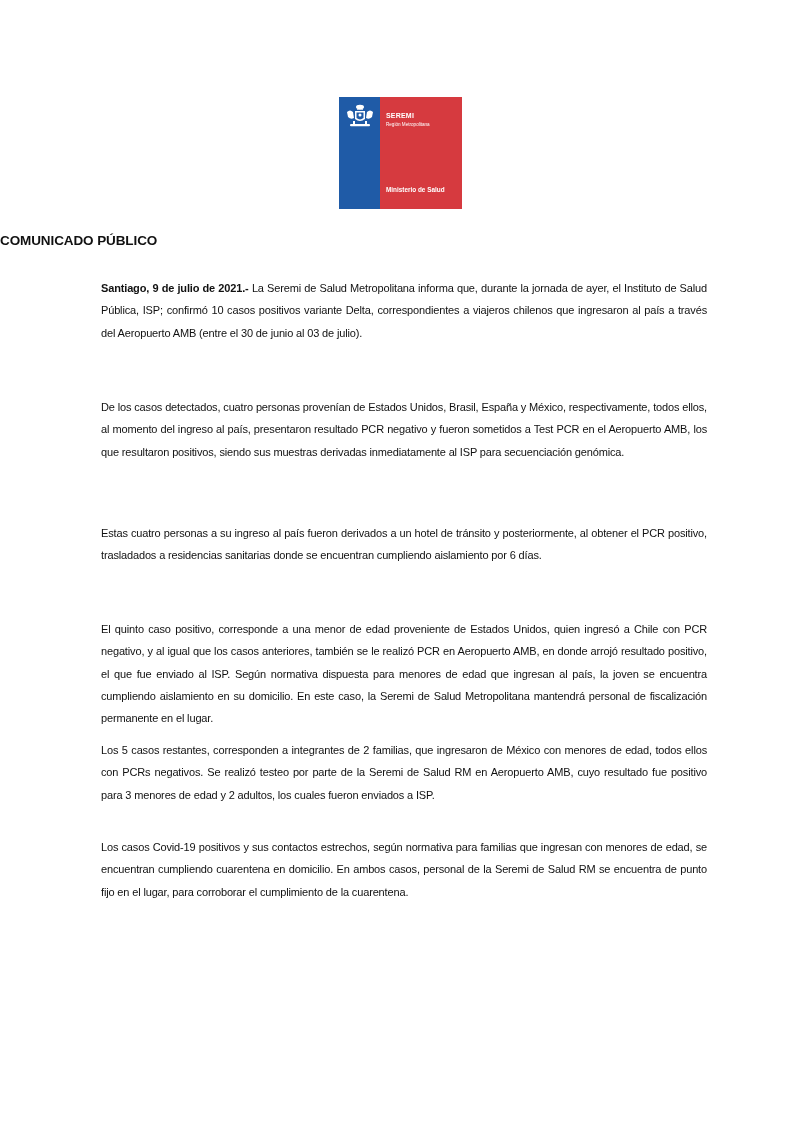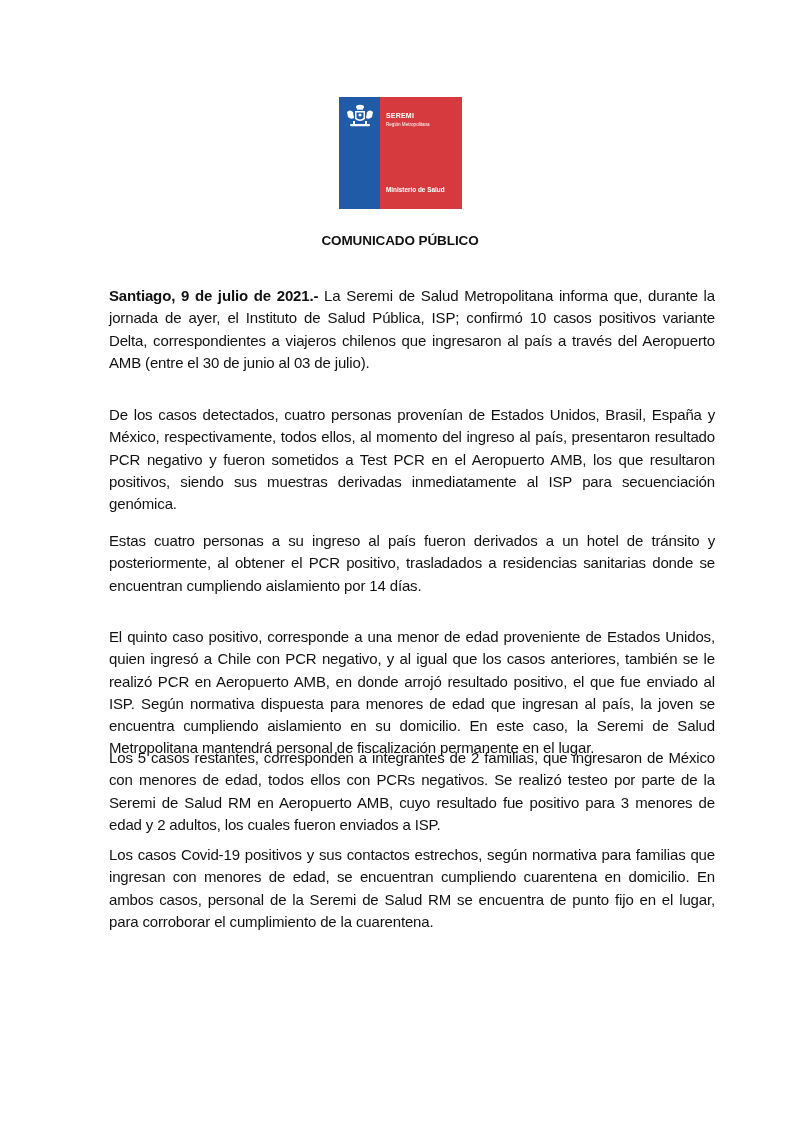--- a/index.html
+++ b/index.html
@@ -4,22 +4,22 @@
   <style>
     html, body { margin: 0; padding: 0; background: #ffffff; }
     body { width: 800px; height: 1131px; position: relative; overflow: hidden; font-family: "Liberation Sans", sans-serif; color: #111; }
     .logo { position: absolute; left: 339px; top: 97px; width: 123px; height: 112px; display: flex; }
     .logo .blue { width: 41px; height: 100%; background: #1f5ba7; position: relative; }
     .logo .red { flex: 1; height: 100%; background: #d63a3f; position: relative; color: #fff; font-family: "Liberation Sans", sans-serif; }
     .crest { position: absolute; left: 5px; top: 6px; width: 32px; height: 28px; }
     .logo .t1 { position: absolute; left: 6px; top: 15px; font-size: 7px; font-weight: bold; letter-spacing: 0.2px; }
     .logo .t2 { position: absolute; left: 6px; top: 25px; font-size: 4.6px; }
     .logo .t3 { position: absolute; left: 6px; top: 89px; font-size: 6.4px; font-weight: bold; line-height: 8.5px; width: 70px; }
-    .title { position: absolute; top: 233px; left: 0; width: 800px; text-align: center; font-weight: bold; font-size: 13.5px; letter-spacing: -0.1px; }
-    .para { position: absolute; left: 97px; width: 606px; font-size: 15px; line-height: 22.3px; text-align: justify; letter-spacing: -0.15px; margin: 12px; }
+    .title { position: absolute; top: 233px; left: 0; width: 800px; text-align: left; font-weight: bold; font-size: 13.5px; letter-spacing: -0.1px; }
+    .para { position: absolute; left: 97px; width: 606px; font-size: 11px; line-height: 22.3px; text-align: justify; letter-spacing: -0.15px; margin: 4px; }
     .para b { font-weight: bold; }
   </style>
 </head>
 <body>
 
 <div class="logo">
   <div class="blue">
     <svg class="crest" viewBox="0 0 32 28">
       <g fill="#ffffff">
         <ellipse cx="16" cy="4" rx="4" ry="2.2"></ellipse>
@@ -41,19 +41,19 @@
     <div class="t3">Ministerio de Salud</div>
   </div>
 </div>
 
 <div class="title">COMUNICADO PÚBLICO</div>
 
 <p class="para" style="top:273px"><b>Santiago, 9 de julio de 2021.-</b><span> La Seremi de Salud Metropolitana informa que, durante la jornada de ayer, el Instituto de Salud Pública, ISP; confirmó 10 casos positivos variante Delta, correspondientes a viajeros chilenos que ingresaron al país a través del Aeropuerto AMB (entre el 30 de junio al 03 de julio).</span></p>
 
 <p class="para" style="top:392px">De los casos detectados, cuatro personas provenían de Estados Unidos, Brasil, España y México, respectivamente, todos ellos, al momento del ingreso al país, presentaron resultado PCR negativo y fueron sometidos a Test PCR en el Aeropuerto AMB, los que resultaron positivos, siendo sus muestras derivadas inmediatamente al ISP para secuenciación genómica.</p>
 
-<p class="para" style="top:518px">Estas cuatro personas a su ingreso al país fueron derivados a un hotel de tránsito y posteriormente, al obtener el PCR positivo, trasladados a residencias sanitarias donde se encuentran cumpliendo aislamiento por 14 días.</p>
+<p class="para" style="top:518px">Estas cuatro personas a su ingreso al país fueron derivados a un hotel de tránsito y posteriormente, al obtener el PCR positivo, trasladados a residencias sanitarias donde se encuentran cumpliendo aislamiento por 6 días.</p>
 
 <p class="para" style="top:614px">El quinto caso positivo, corresponde a una menor de edad proveniente de Estados Unidos, quien ingresó a Chile con PCR negativo, y al igual que los casos anteriores, también se le realizó PCR en Aeropuerto AMB, en donde arrojó resultado positivo, el que fue enviado al ISP. Según normativa dispuesta para menores de edad que ingresan al país, la joven se encuentra cumpliendo aislamiento en su domicilio. En este caso, la Seremi de Salud Metropolitana mantendrá personal de fiscalización permanente en el lugar.</p>
 
 <p class="para" style="top:735px">Los 5 casos restantes, corresponden a integrantes de 2 familias, que ingresaron de México con menores de edad, todos ellos con PCRs negativos. Se realizó testeo por parte de la Seremi de Salud RM en Aeropuerto AMB, cuyo resultado fue positivo para 3 menores de edad y 2 adultos, los cuales fueron enviados a ISP.</p>
 
 <p class="para" style="top:832px">Los casos Covid-19 positivos y sus contactos estrechos, según normativa para familias que ingresan con menores de edad, se encuentran cumpliendo cuarentena en domicilio. En ambos casos, personal de la Seremi de Salud RM se encuentra de punto fijo en el lugar, para corroborar el cumplimiento de la cuarentena.</p>
 
 </body></html>

